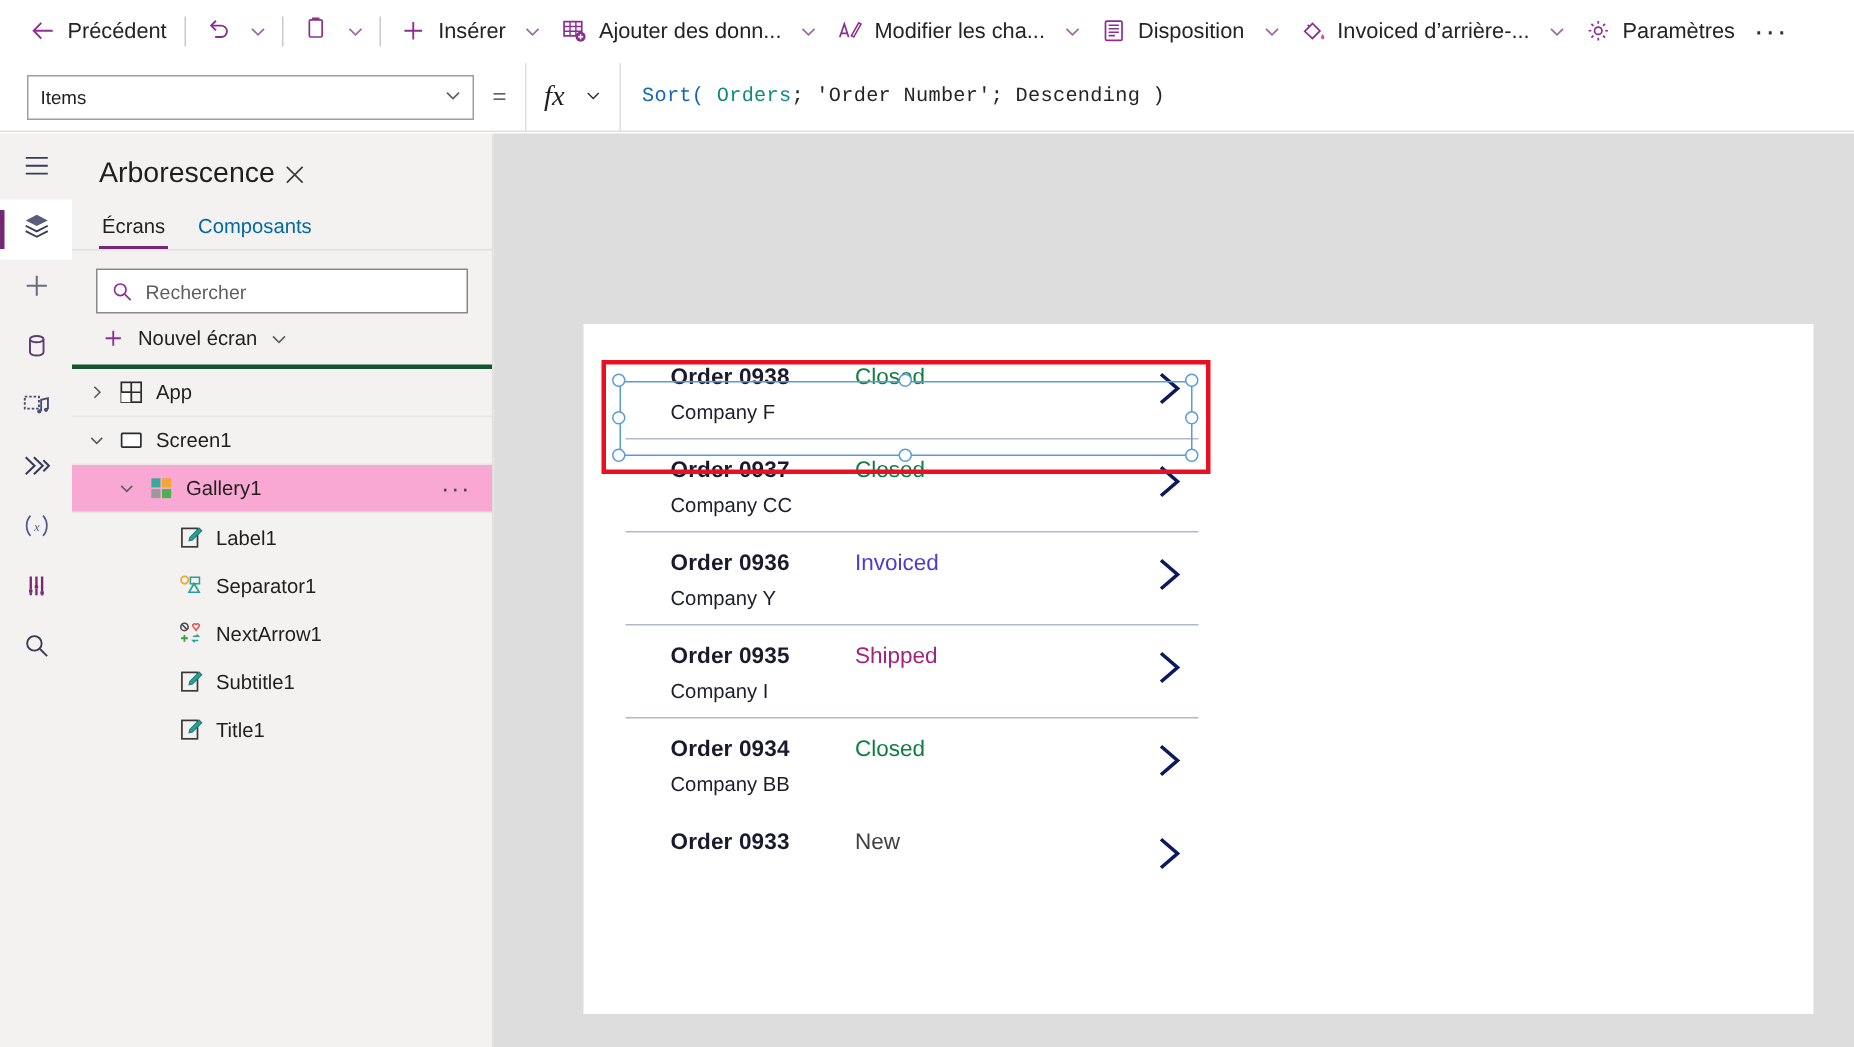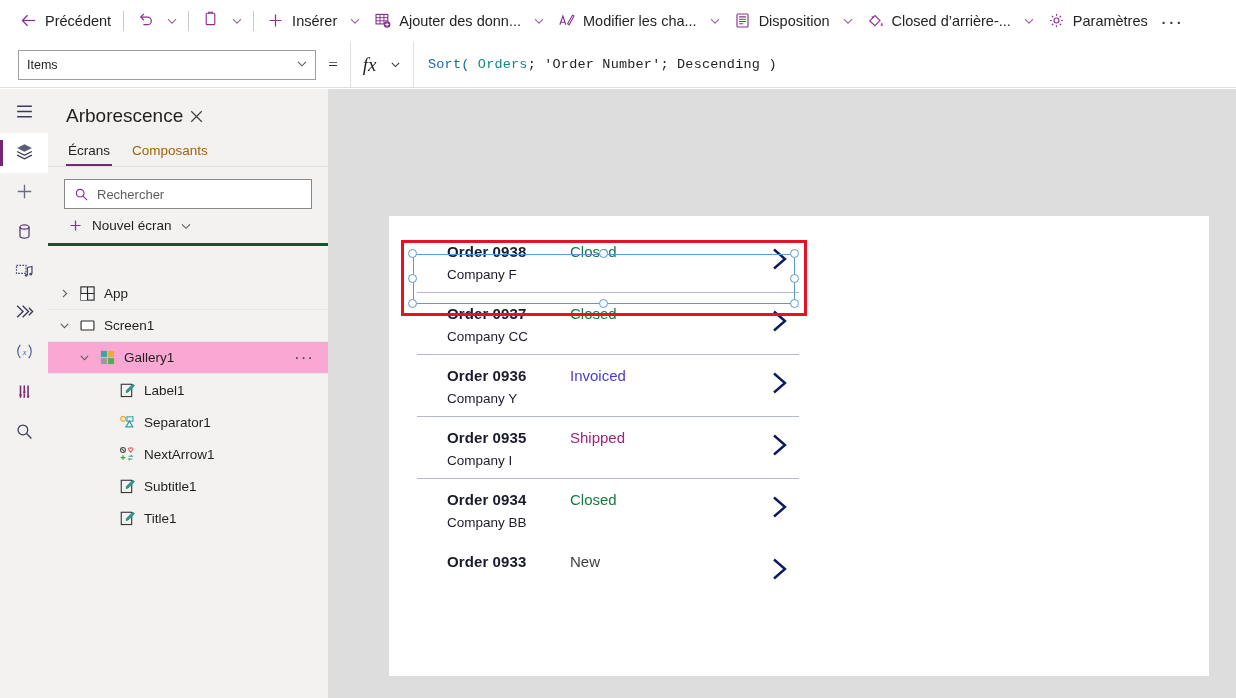--- a/index.html
+++ b/index.html
@@ -167,21 +167,21 @@
     display: flex; align-items: center; justify-content: center;
     color: #3b3a39; cursor: default;
   }
   .tree-tabs {
     display: flex; gap: 4px;
     padding: 10px 18px 0 18px;
     border-bottom: 1px solid #e1dfdd;
   }
   .tree-tab {
     position: relative;
-    font-size: 13.5px; color: #a16207;
+    font-size: 13.5px; color: #0369a1;
     padding: 4px 2px 8px 2px;
     margin-right: 14px;
     cursor: default;
   }
   .tree-tab.active { color: #201f1e; }
   .tree-tab.active::after {
     content: "";
     position: absolute; left: 0; right: 0; bottom: 0;
     height: 2px; background: #742774;
   }
@@ -212,21 +212,21 @@
     padding: 9px 0 10px 20px;
     font-size: 13.5px; color: #201f1e;
     cursor: default;
     border-bottom: 3px solid #14532d;
   }
   .new-screen .plus {
     color: #8a2f8f; margin-right: 9px; display: flex; align-items: center;
   }
   .new-screen .ns-caret { margin-left: 8px; color: #605e5c; display:flex; }
 
-  .tree-list { padding-top: 0; margin-top: 32px; }
+  .tree-list { padding-top: 0; }
   .tree-row {
     position: relative;
     display: flex; align-items: center;
     height: 32px;
     font-size: 13.5px;
     color: #201f1e;
     cursor: default;
     border-bottom: 1px solid #e8e6e4;
   }
   .tree-row.nosep { border-bottom: none; }
@@ -430,21 +430,21 @@
     </div>
 
     <div class="cmd-item">
       <span class="glyph">
         <svg width="19" height="19" viewBox="0 0 20 20">
           <path d="M4 10.4 9.5 4.9l5.2 5.2-5.3 5.3z" fill="none" stroke="#8a2f8f" stroke-width="1.2"></path>
           <path d="M7.6 7.3 6.1 5.8" stroke="#8a2f8f" stroke-width="1.2"></path>
           <path d="M16.6 12.2c.9 1.3 1.2 2 1.2 2.6a1.2 1.2 0 1 1-2.4 0c0-.6.3-1.3 1.2-2.6z" fill="#d64ba0"></path>
         </svg>
       </span>
-      <span class="cmd-label">Closed d’arrière-...</span>
+      <span class="cmd-label">Invoiced d’arrière-...</span>
     </div>
     <div class="caret">
       <svg width="12" height="12" viewBox="0 0 12 12">
           <path d="M2 4.2 6 8.2l4-4" fill="none" stroke="#9b6aa0" stroke-width="1.2"></path>
         </svg>
     </div>
 
     <div class="cmd-item">
       <span class="glyph">
         <svg width="19" height="19" viewBox="0 0 20 20">

